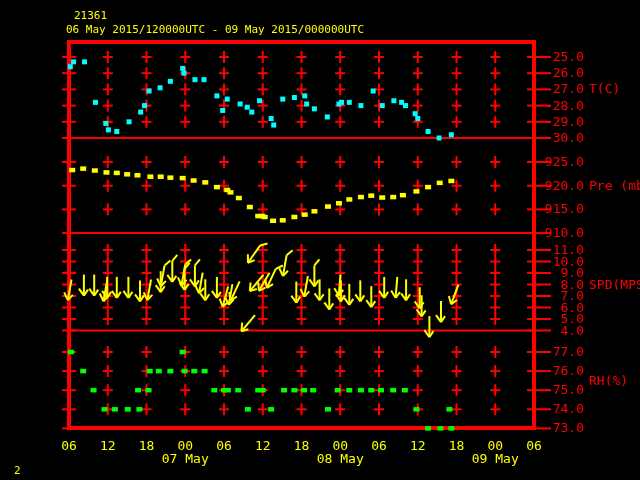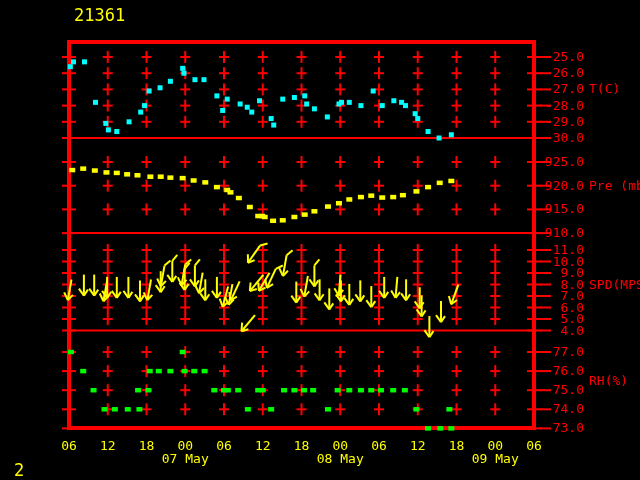--- a/index.html
+++ b/index.html
@@ -1,26 +1,27 @@
 <!DOCTYPE html>
 <html><head>
 <meta charset="utf-8">
 <style>
   html,body{margin:0;padding:0;background:#000;}
   .screen{position:relative;width:640px;height:480px;background:#000;overflow:hidden;
           font-family:"DejaVu Sans Mono","Liberation Mono",monospace;}
-  .hdr{position:absolute;color:#ffff00;font-size:17px;line-height:13px;white-space:pre;}
+  .hdr{position:absolute;color:#ffff00;font-size:11px;line-height:13px;white-space:pre;}
   #plot-svg{position:absolute;left:0;top:0;}
   text{font-family:"DejaVu Sans Mono","Liberation Mono",monospace;}
 </style>
 </head>
 <body>
 
 <div class="screen">
   <span class="hdr" style="left:74px;top:9px">21361</span>
+  <span class="hdr" style="left:66px;top:23px">06 May 2015/120000UTC - 09 May 2015/000000UTC</span>
   <span class="hdr" style="left:14px;top:464px">2</span>
   <svg id="plot-svg" width="640" height="480">
       <line x1="69" y1="138" x2="534" y2="138" stroke="#ff0000" stroke-width="2"></line>
       <line x1="69" y1="233" x2="534" y2="233" stroke="#ff0000" stroke-width="2"></line>
       <line x1="69" y1="330.5" x2="534" y2="330.5" stroke="#ff0000" stroke-width="2"></line>
       <line x1="107.75" y1="51" x2="107.75" y2="63" stroke="#ff0000" stroke-width="2"></line>
       <line x1="102.75" y1="57" x2="112.75" y2="57" stroke="#ff0000" stroke-width="2"></line>
       <line x1="146.5" y1="51" x2="146.5" y2="63" stroke="#ff0000" stroke-width="2"></line>
       <line x1="141.5" y1="57" x2="151.5" y2="57" stroke="#ff0000" stroke-width="2"></line>
       <line x1="185.25" y1="51" x2="185.25" y2="63" stroke="#ff0000" stroke-width="2"></line>

